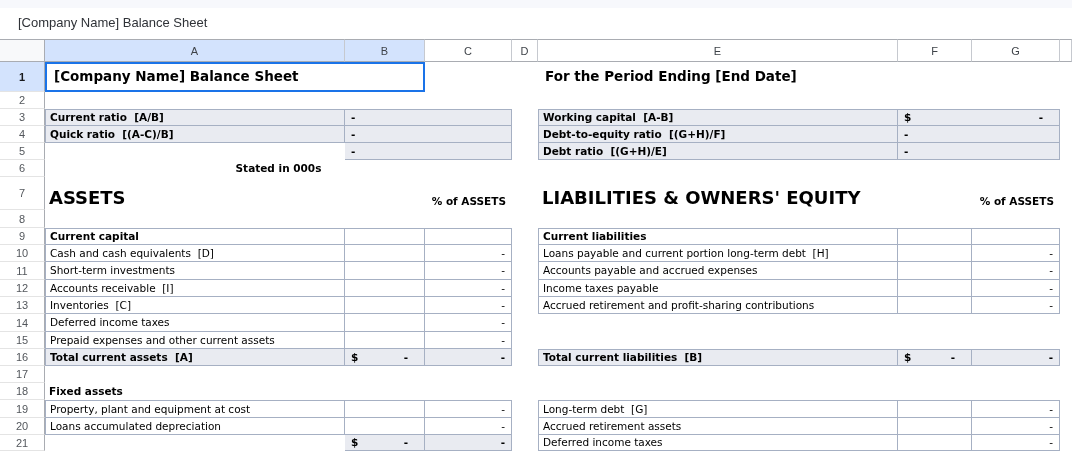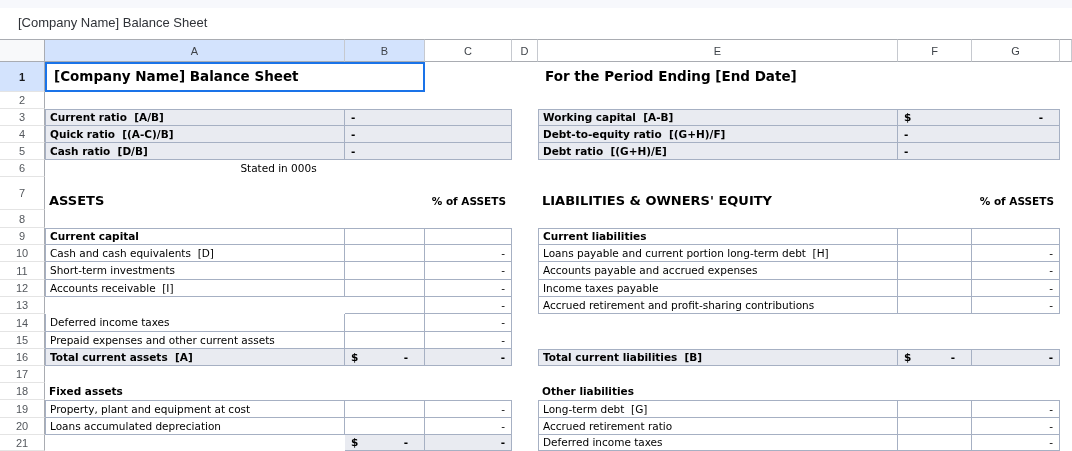--- a/index.html
+++ b/index.html
@@ -27,23 +27,23 @@
   
   .cell { display:flex; align-items:center; box-sizing:border-box; overflow:hidden; white-space:nowrap;
           font-family:"DejaVu Sans", sans-serif; font-size:10.5px; color:#000; padding:0 4px; line-height:1; }
   .b { font-weight:bold; }
   .shade { background:#e9ebf1; }
   .bt { border-top:1px solid #a6b0c3; } .bb { border-bottom:1px solid #a6b0c3; }
   .bl { border-left:1px solid #a6b0c3; } .br { border-right:1px solid #a6b0c3; }
   .dashr { justify-content:flex-end; padding-right:6px; }
   .dashl { justify-content:flex-start; padding-left:6px; }
   .acct { justify-content:space-between; padding-left:6px; padding-right:16px; font-weight:bold; }
-  .sec { font-size:13px; font-weight:bold; align-items:flex-end; padding-bottom:3px; }
+  .sec { font-size:18px; font-weight:bold; align-items:flex-end; padding-bottom:3px; }
   .pct { font-weight:bold; justify-content:flex-end; align-items:flex-end; padding-bottom:4px; padding-right:6px; }
-  .ctr { justify-content:center; font-weight:normal; }
+  .ctr { justify-content:center; font-weight:bold; }
   .title { font-size:13.5px; font-weight:bold; padding-left:7px; }
   .selbox { border:2px solid #1a73e8; background:#fff; z-index:2; }
 </style>
 </head>
 <body>
 
 <div class="screen">
   <div class="topstrip"></div>
   <div class="doctitle">[Company Name] Balance Sheet</div>
 
@@ -81,21 +81,20 @@
     <div class="rowhdr" style="grid-area:21/1/22/2">20</div>
     <div class="rowhdr" style="grid-area:22/1/23/2">21</div>
 
     <div class="cell title selbox" style="grid-area:2/2/3/4">[Company Name] Balance Sheet</div>
     <div class="cell title" style="grid-area:2/6/3/9">For the Period Ending [End Date]</div>
 
     <div class="cell b shade bl bt br bb" style="grid-area:4/2/5/3">Current ratio &nbsp;[A/B]</div>
     <div class="cell b shade bt br bb dashl" style="grid-area:4/3/5/5">-</div>
     <div class="cell b shade bl br bb" style="grid-area:5/2/6/3">Quick ratio &nbsp;[(A-C)/B]</div>
     <div class="cell b shade br bb dashl" style="grid-area:5/3/6/5">-</div>
-    <div class="cell b shade bl br bb" style="grid-area:6/2/7/3">Cash ratio &nbsp;[D/B]</div>
     <div class="cell b shade br bb dashl" style="grid-area:6/3/7/5">-</div>
 
     <div class="cell b shade bl bt br bb" style="grid-area:4/6/5/7">Working capital &nbsp;[A-B]</div>
     <div class="cell b shade bt br bb acct" style="grid-area:4/7/5/9">
       <span>$</span>
       <span>-</span>
     </div>
     <div class="cell b shade bl br bb" style="grid-area:5/6/6/7">Debt-to-equity ratio &nbsp;[(G+H)/F]</div>
     <div class="cell b shade br bb dashl" style="grid-area:5/7/6/9">-</div>
     <div class="cell b shade bl br bb" style="grid-area:6/6/7/7">Debt ratio &nbsp;[(G+H)/E]</div>
@@ -117,20 +116,21 @@
     <div class="cell br bb dashr" style="grid-area:11/4/12/5">-</div>
 
     <div class="cell bl br bb" style="grid-area:12/2/13/3">Short-term investments</div>
     <div class="cell br bb" style="grid-area:12/3/13/4"></div>
     <div class="cell br bb dashr" style="grid-area:12/4/13/5">-</div>
 
     <div class="cell bl br bb" style="grid-area:13/2/14/3">Accounts receivable &nbsp;[I]</div>
     <div class="cell br bb" style="grid-area:13/3/14/4"></div>
     <div class="cell br bb dashr" style="grid-area:13/4/14/5">-</div>
 
+    <div class="cell bl br bb" style="grid-area:14/2/15/3">Inventories &nbsp;[C]</div>
     <div class="cell br bb" style="grid-area:14/3/15/4"></div>
     <div class="cell br bb dashr" style="grid-area:14/4/15/5">-</div>
 
     <div class="cell bl br bb" style="grid-area:15/2/16/3">Deferred income taxes</div>
     <div class="cell br bb" style="grid-area:15/3/16/4"></div>
     <div class="cell br bb dashr" style="grid-area:15/4/16/5">-</div>
 
     <div class="cell bl br bb" style="grid-area:16/2/17/3">Prepaid expenses and other current assets</div>
     <div class="cell br bb" style="grid-area:16/3/17/4"></div>
     <div class="cell br bb dashr" style="grid-area:16/4/17/5">-</div>
@@ -178,27 +178,26 @@
     <div class="cell bl br bb" style="grid-area:21/2/22/3">Loans accumulated depreciation</div>
     <div class="cell br bb" style="grid-area:21/3/22/4"></div>
     <div class="cell br bb dashr" style="grid-area:21/4/22/5">-</div>
 
     <div class="cell shade br bb acct" style="grid-area:22/3/23/4">
       <span>$</span>
       <span>-</span>
     </div>
     <div class="cell b shade br bb dashr" style="grid-area:22/4/23/5">-</div>
 
-    <div class="cell b" style="grid-area:19/6/20/7">Other liabilities</div>
 
     <div class="cell bl bt br bb" style="grid-area:20/6/21/7">Long-term debt &nbsp;[G]</div>
     <div class="cell bt br bb" style="grid-area:20/7/21/8"></div>
     <div class="cell bt br bb dashr" style="grid-area:20/8/21/9">-</div>
 
-    <div class="cell bl br bb" style="grid-area:21/6/22/7">Accrued retirement ratio</div>
+    <div class="cell bl br bb" style="grid-area:21/6/22/7">Accrued retirement assets</div>
     <div class="cell br bb" style="grid-area:21/7/22/8"></div>
     <div class="cell br bb dashr" style="grid-area:21/8/22/9">-</div>
 
     <div class="cell bl br bb" style="grid-area:22/6/23/7">Deferred income taxes</div>
     <div class="cell br bb" style="grid-area:22/7/23/8"></div>
     <div class="cell br bb dashr" style="grid-area:22/8/23/9">-</div>
 
   </div>
 </div>
 

